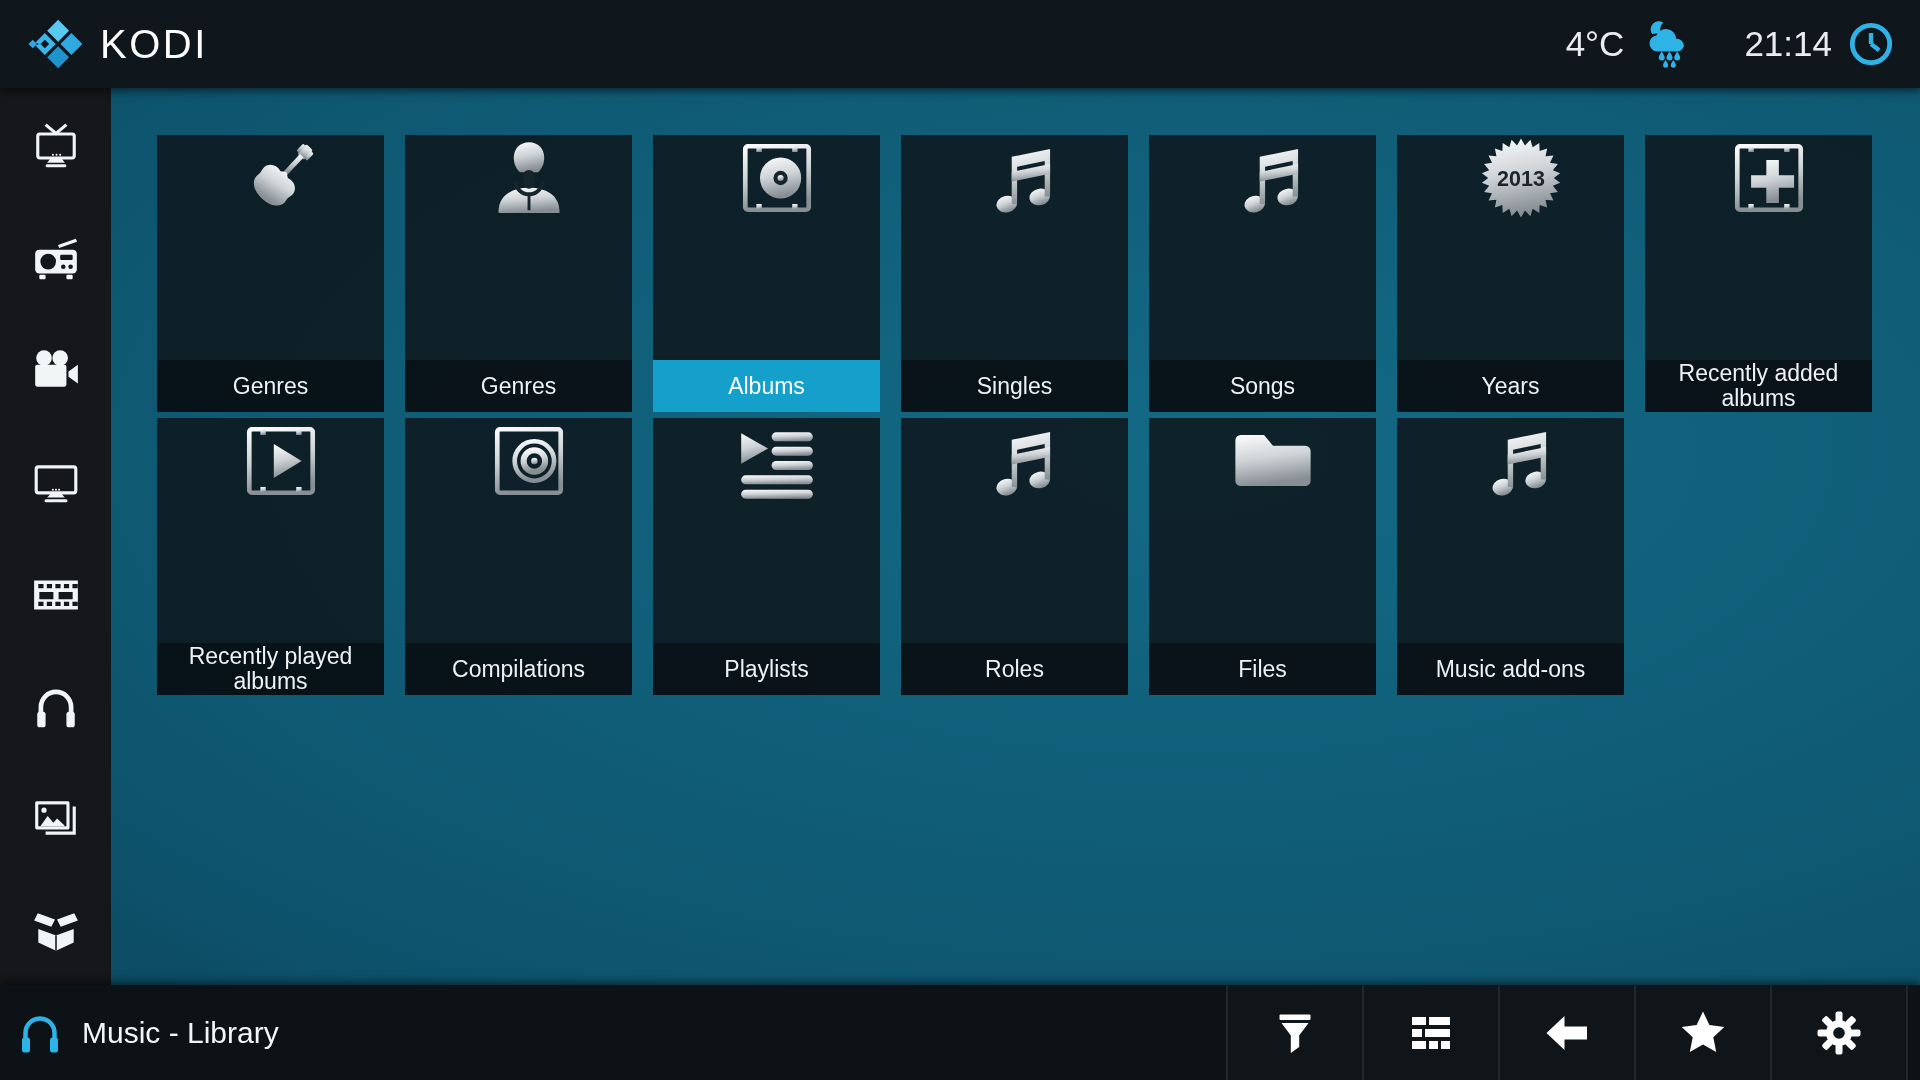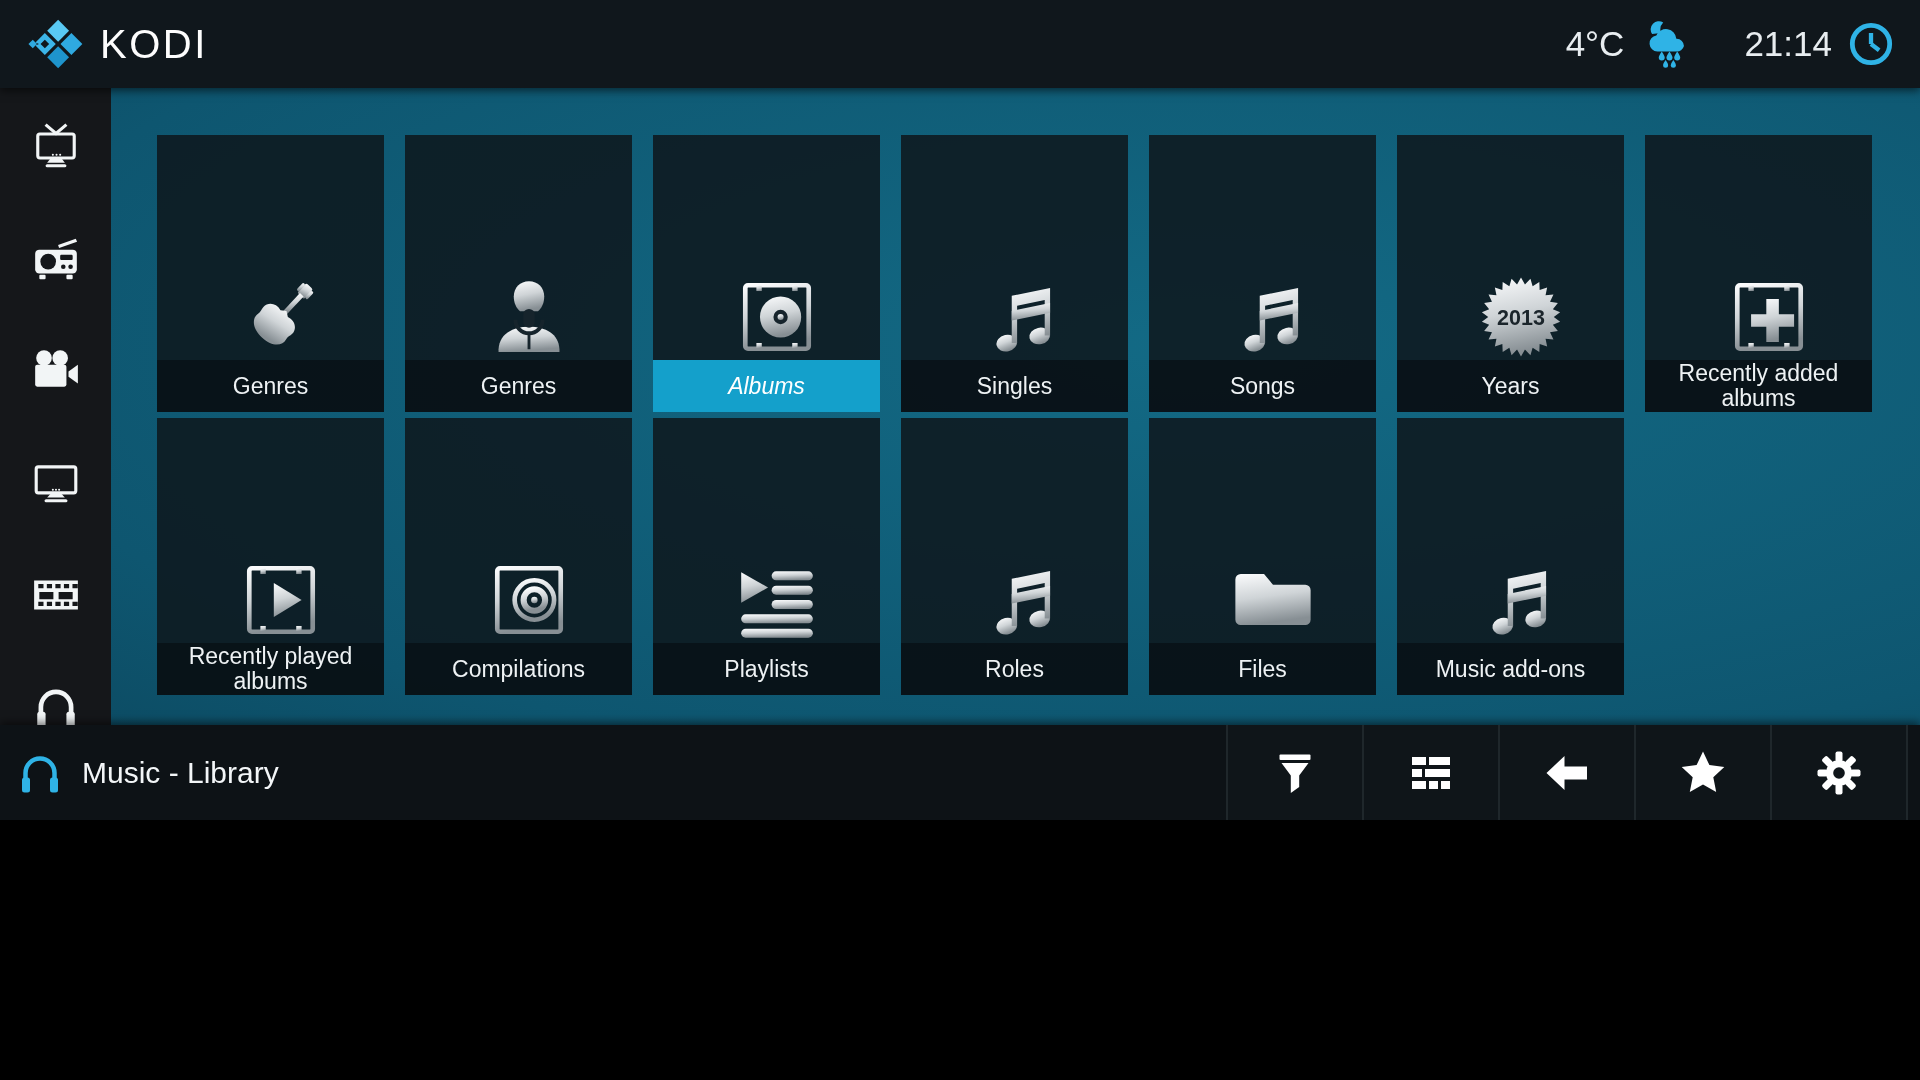--- a/index.html
+++ b/index.html
@@ -1,16 +1,16 @@
 <!DOCTYPE html>
 <html><head>
 <meta charset="utf-8">
 <style>
   html,body{margin:0;padding:0;background:#000;}
-  .screen{position:relative;width:1920px;height:820px;overflow:hidden;
+  .screen{position:relative;width:1920px;height:1080px;overflow:hidden;
     font-family:"Liberation Sans",sans-serif;
     background:
       radial-gradient(150% 125% at 62% 42%, #136a85 0%, #0e5670 42%, #0a3a4e 75%, #07202d 100%);
   }
   
   .topbar{position:absolute;top:0;left:0;right:0;height:88px;background:#10171c;
     display:flex;align-items:center;padding:0 26px;box-sizing:border-box;z-index:5;
     box-shadow:0 3px 8px rgba(0,0,0,.55);}
   .brand{display:flex;align-items:center;gap:16px;}
   .brand svg{width:58px;height:50px;display:block;}
@@ -21,26 +21,26 @@
   
   .sidebar{position:absolute;top:88px;left:0;width:111px;bottom:95px;background:#15171a;
     display:flex;flex-direction:column;align-items:center;padding-top:34px;gap:62px;
     box-sizing:border-box;z-index:4;}
   .side-item{width:50px;height:50px;cursor:pointer;}
   .side-item svg{width:50px;height:50px;display:block;}
   
   .grid{position:absolute;left:157px;top:135px;display:grid;
     grid-template-columns:repeat(7,227px);grid-auto-rows:277px;gap:6px 21px;z-index:2;}
   .tile{background:rgba(14,24,30,0.88);display:flex;flex-direction:column;cursor:pointer;}
-  .tile .art{flex:1;display:flex;align-items:flex-end;justify-content:center;margin-left:20px;}
+  .tile .art{flex:1;display:flex;align-items:flex-start;justify-content:center;margin-left:20px;}
   .tile .art svg{width:86px;height:86px;display:block;}
   .tile .label{height:52px;background:rgba(5,10,13,0.55);color:#eef2f4;font-size:23px;
     line-height:25px;display:flex;align-items:center;justify-content:center;text-align:center;
     padding:0 6px;}
-  .tile.selected .label{background:#14a0cb;color:#ffffff;font-style:italic;}
+  .tile.selected .label{background:#14a0cb;color:#ffffff;}
   
   .footer{position:absolute;left:0;right:0;bottom:0;height:95px;background:#0d1216;
     display:flex;align-items:center;z-index:5;box-shadow:0 -3px 8px rgba(0,0,0,.5);}
   .footer .hp{width:48px;height:48px;margin-left:16px;}
   .footer .hp svg{width:48px;height:48px;display:block;}
   .footer .title{color:#f3f6f8;font-size:30px;font-weight:normal;margin-left:18px;}
   .actions{margin-left:auto;display:flex;height:100%;margin-right:12px;}
   .action-btn{width:134px;height:100%;display:flex;align-items:center;justify-content:center;
     border-left:2px solid rgba(150,170,180,0.12);cursor:pointer;background:#0f1519;}
   .action-btn:last-child{border-right:2px solid rgba(150,170,180,0.12);}

